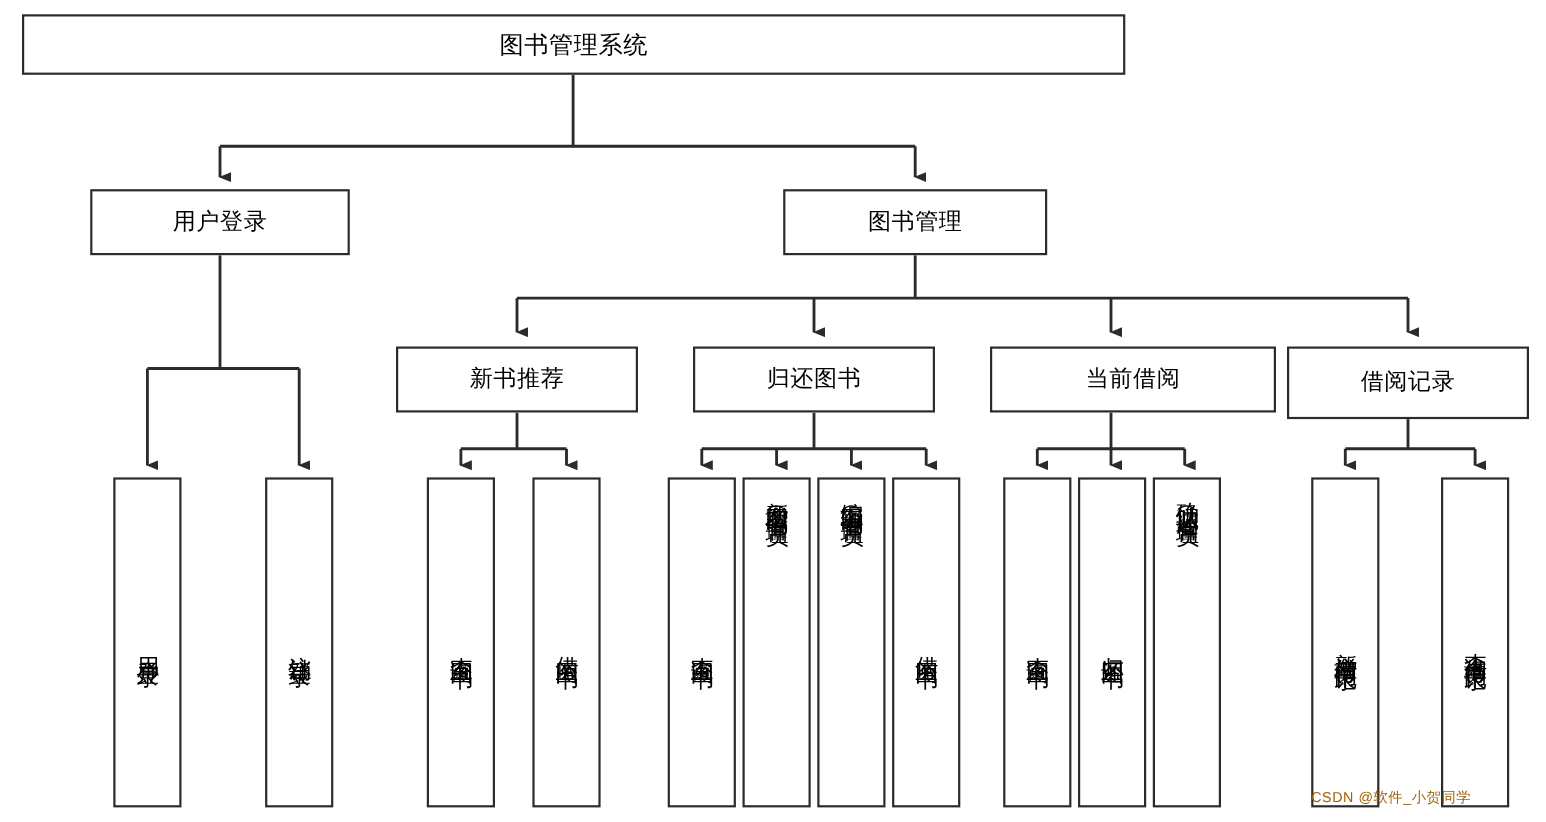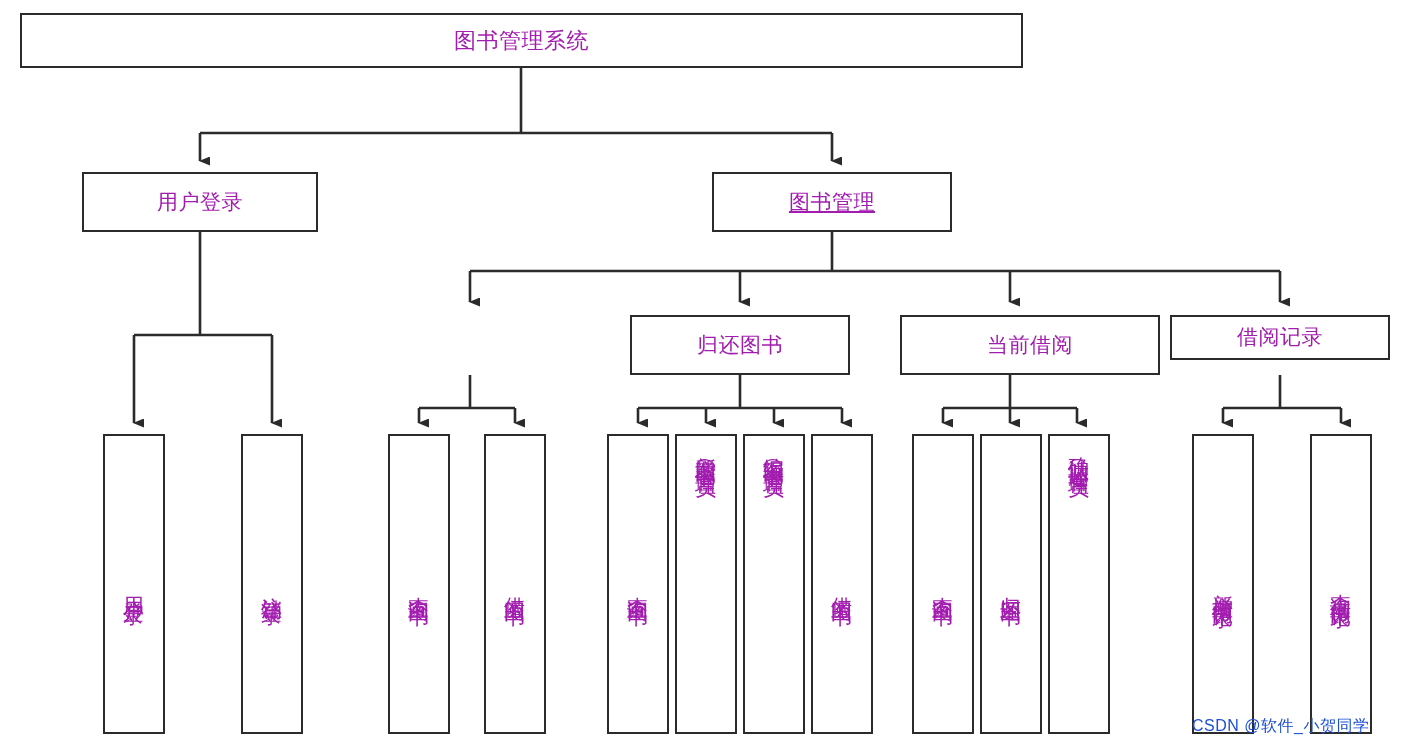--- a/index.html
+++ b/index.html
@@ -27,21 +27,21 @@
     pointer-events: none;
   }
   .node {
     position: absolute;
     box-sizing: border-box;
     background: #ffffff;
     border: 2px solid #2b2b2b;
     display: flex;
     align-items: center;
     justify-content: center;
-    color: #a21caf;
+    color: #000000;
     z-index: 2;
   }
   .node-label {
     display: block;
     text-align: center;
     line-height: 1.18;
     white-space: pre;
   }
   
   .node.horizontal .node-label {
@@ -63,22 +63,22 @@
     letter-spacing: 3px;
     line-height: 1;
     margin: 0 auto;
   }
   .node.vertical.center .node-label {
     margin-top: auto;
     margin-bottom: auto;
   }
   .watermark {
     position: absolute;
-    font-size: 16px;
-    color: #1d4ed8;
+    font-size: 13px;
+    color: #a16207;
     white-space: nowrap;
     z-index: 3;
     letter-spacing: 0.5px;
   }
 </style>
 </head>
 <body>
 
 <div id="diagram-canvas">
 
@@ -133,34 +133,37 @@
   </svg>
 
   <div class="node horizontal root" style="left:20px; top:13px; width:1003px; height:55px;">
     <span class="node-label">图书管理系统</span>
   </div>
 
   <div class="node horizontal" style="left:82px; top:172px; width:236px; height:60px;">
     <span class="node-label">用户登录</span>
   </div>
 
-  <div class="node horizontal" style="left:712px; top:172px; width:240px; height:60px;text-decoration:underline;">
+  <div class="node horizontal" style="left:712px; top:172px; width:240px; height:60px;">
     <span class="node-label">图书管理</span>
   </div>
 
+  <div class="node horizontal" style="left:360px; top:315px; width:220px; height:60px;">
+    <span class="node-label">新书推荐</span>
+  </div>
 
   <div class="node horizontal" style="left:630px; top:315px; width:220px; height:60px;">
     <span class="node-label">归还图书</span>
   </div>
 
   <div class="node horizontal" style="left:900px; top:315px; width:260px; height:60px;">
     <span class="node-label">当前借阅</span>
   </div>
 
-  <div class="node horizontal" style="left:1170px; top:315px; width:220px; height:45px;">
+  <div class="node horizontal" style="left:1170px; top:315px; width:220px; height:66px;">
     <span class="node-label">借阅记录</span>
   </div>
 
   <div class="node vertical center" style="left:103px; top:434px; width:62px; height:300px;">
     <span class="node-label">用户登录</span>
   </div>
 
   <div class="node vertical center" style="left:241px; top:434px; width:62px; height:300px;">
     <span class="node-label">注销登录</span>
   </div>

